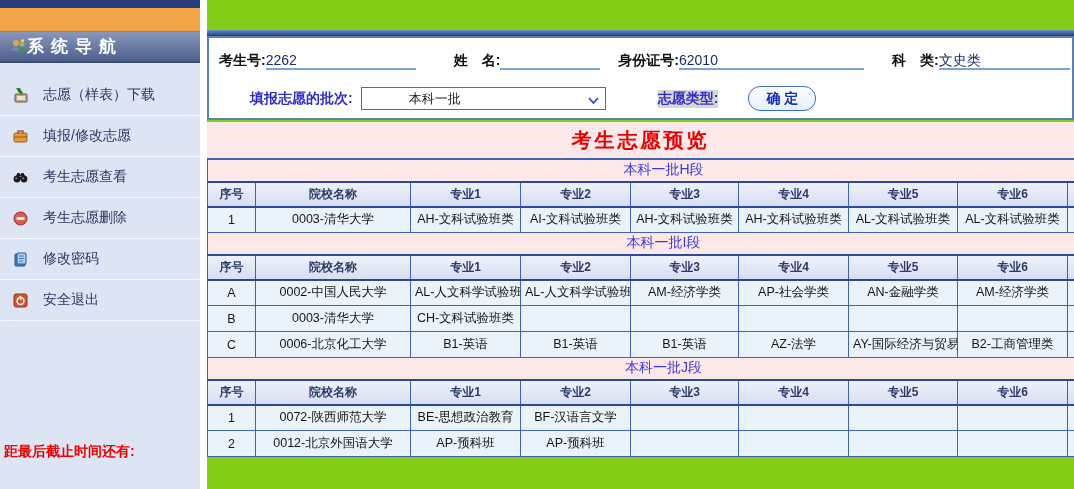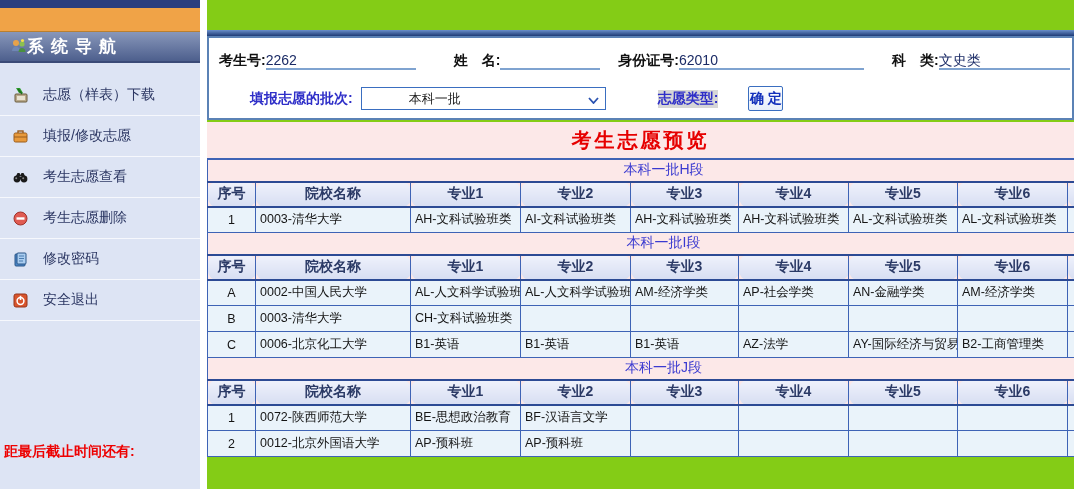--- a/index.html
+++ b/index.html
@@ -34,36 +34,36 @@
   .f-row1{display:flex;align-items:flex-end;margin-top:14px;font-size:14px;}
   .f-row1 .lab{font-weight:bold;color:#111;white-space:nowrap;}
   .uline{display:inline-block;border-bottom:2px solid var(--underline);height:18px;
          font-size:14px;color:#1b2b66;vertical-align:bottom;}
   .f-row2{display:flex;align-items:center;margin-top:16px;font-size:14px;}
   .f-row2 .blab{font-weight:bold;color:var(--blue-text);white-space:nowrap;}
   .gray-hl{background:#d6d6d6;}
   .select{height:23px;border:1px solid #3a6ec0;background:#ffffff;display:flex;
           align-items:center;justify-content:space-between;padding:0 6px;cursor:pointer;}
   .select .sel-text{font-size:13px;color:#1c1c1c;margin-left:41px;}
-  .btn-confirm{height:25px;width:35px;border:1px solid #3a6ec0;border-radius:2px;
+  .btn-confirm{height:25px;width:68px;border:1px solid #3a6ec0;border-radius:12px;
                background:linear-gradient(#fdfeff,#e7eefa);color:#1330bb;font-weight:bold;
                font-size:14px;cursor:pointer;font-family:inherit;}
 
   
   .preview{position:absolute;left:0;top:122px;width:867px;height:333px;background:var(--pink);}
   .preview-title{height:36px;line-height:36px;text-align:center;color:#e60000;
                  font-size:20px;font-weight:bold;letter-spacing:3px;}
   .table-wrap{width:867px;overflow:hidden;border-top:1px solid var(--tbl-border);}
   table.preview-tbl{border-collapse:collapse;table-layout:fixed;width:912px;}
   table.preview-tbl td,table.preview-tbl th{border:1px solid var(--tbl-border);overflow:hidden;white-space:nowrap;}
   tr.sec-row td{background:var(--pink);color:#3a3ad0;text-align:center;font-size:14px;
                 height:22px;border-left:1px solid var(--tbl-border);border-right:1px solid var(--tbl-border);}
-  tr.head-row th{background:linear-gradient(#eef1fb,#d7def2);color:#2b3a66;font-size:14px;
-                 font-weight:bold;height:25px;border-top:2px solid #2c4a94;border-bottom:2px solid #2c4a94;border-radius:9px;}
-  tr.data-row td{background:var(--cell-bg);color:#151515;font-size:12.5px;height:26px;padding:0 4px;}
+  tr.head-row th{background:linear-gradient(#eef1fb,#d7def2);color:#2b3a66;font-size:12px;
+                 font-weight:bold;height:25px;border-top:2px solid #2c4a94;border-bottom:2px solid #2c4a94;}
+  tr.data-row td{background:var(--cell-bg);color:#151515;font-size:12.5px;height:26px;padding:0 4px;text-align:center;}
   tr.data-row td.c0{text-align:center;}
 </style>
 </head>
 <body>
 
 <div class="sidebar">
   <div class="sb-navy"></div>
   <div class="sb-orange"></div>
   <div class="sb-header">
     <span class="icon16">

